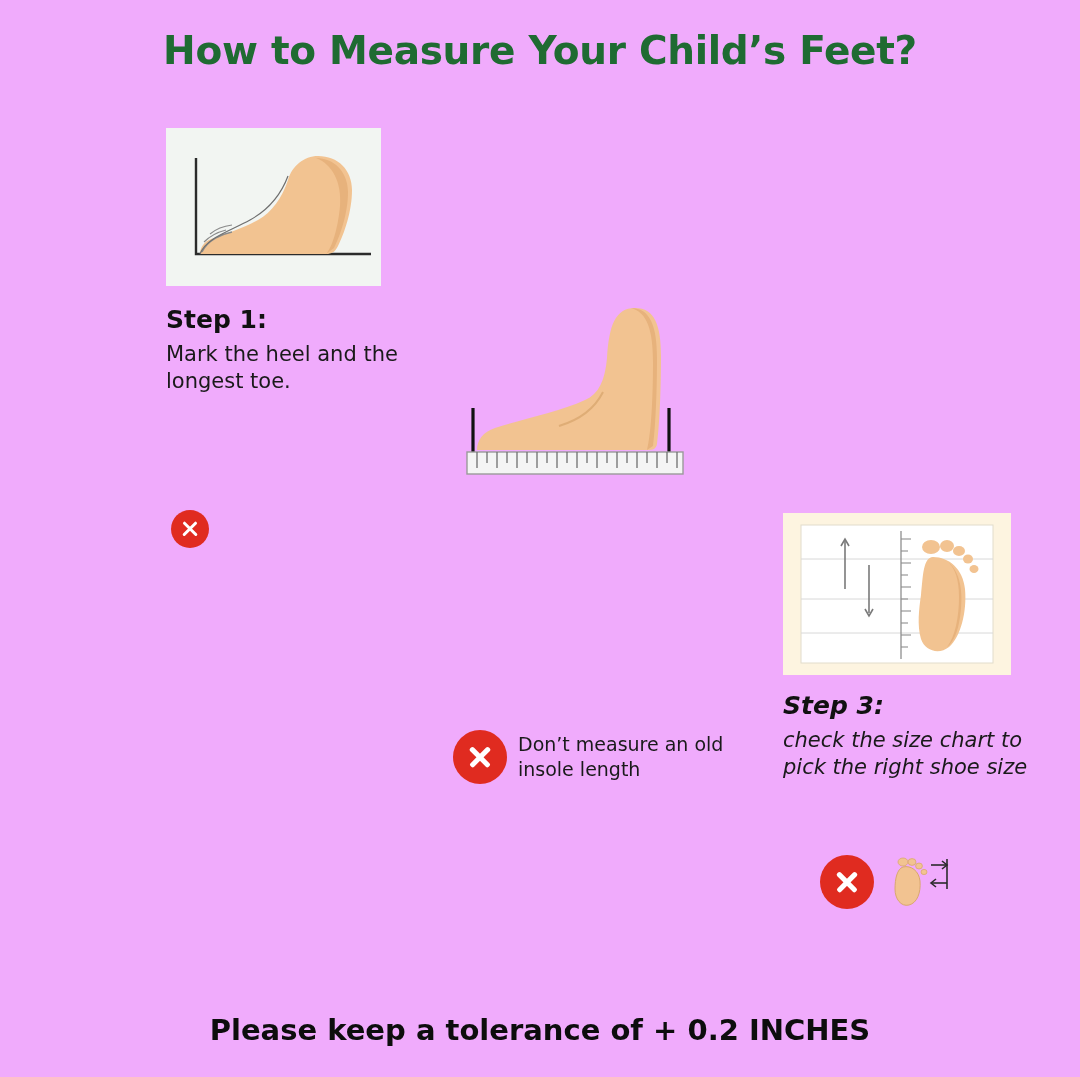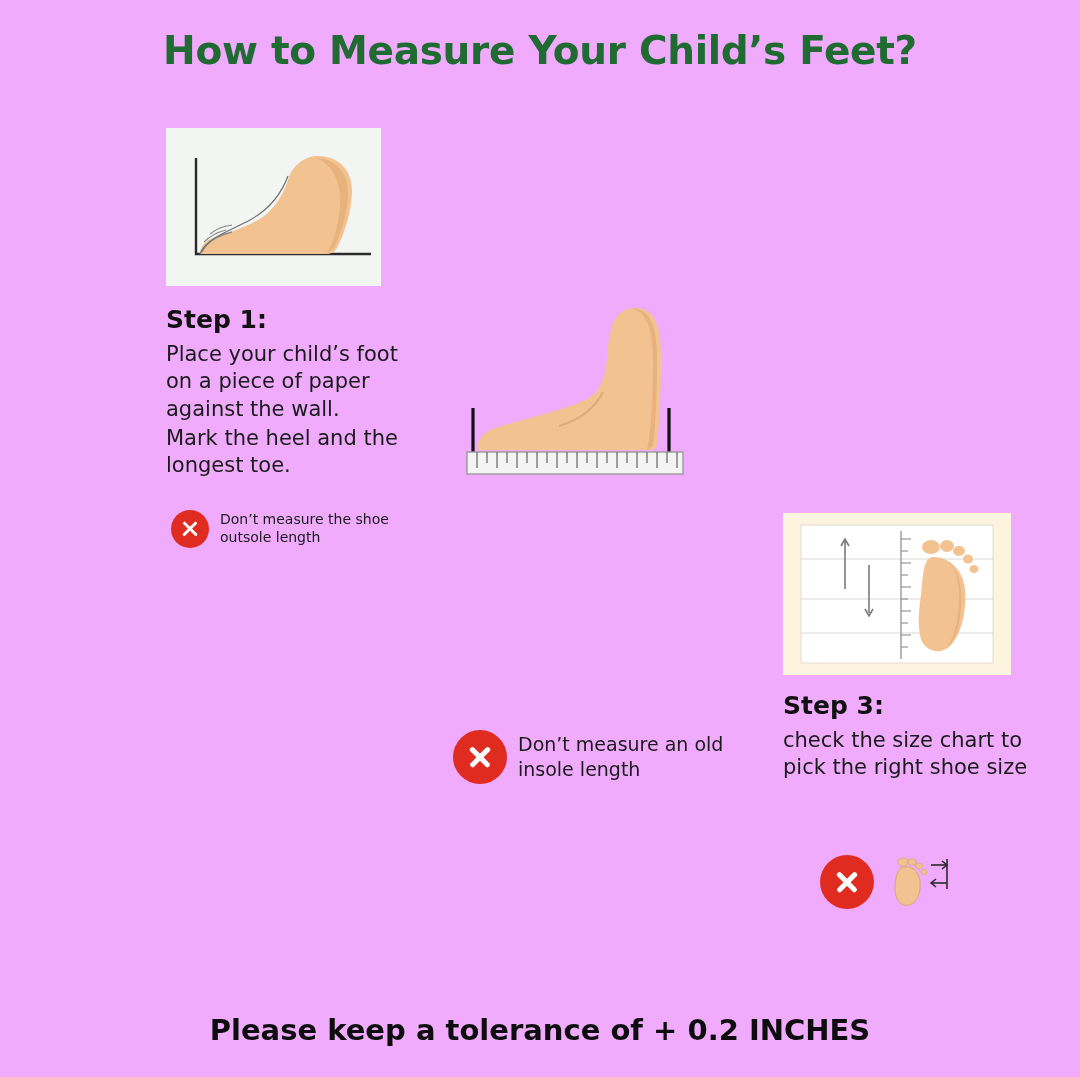--- a/index.html
+++ b/index.html
@@ -119,21 +119,21 @@
 
   
   #step3 { position: absolute; left: 783px; top: 513px; width: 250px; }
   #step3-image {
     width: 228px;
     height: 162px;
     background: #fdf6e3;
     position: relative;
     overflow: hidden;
   }
-  #step3 .text-wrap { margin-top: 17px; width: 245px; }
+  #step3 .text-wrap { margin-top: 17px; width: 245px; font-style: italic; }
   #step3 .warn { position: absolute; left: 37px; top: 340px; width: 200px; }
 
   
   .footer {
     position: absolute;
     bottom: 30px;
     left: 0;
     width: 100%;
     text-align: center;
     font-size: 29px;
@@ -174,28 +174,26 @@
         <path d="M38 114 C44 108, 52 104, 60 102" stroke="#8a8a8a" stroke-width="1.1" fill="none"></path>
         <path d="M44 106 C50 101, 58 98, 66 97" stroke="#8a8a8a" stroke-width="1.1" fill="none"></path>
 
         <path d="M34 126 C40 110, 62 104, 84 92 C104 81, 116 64, 122 48" stroke="#6f6f6f" stroke-width="1.2" fill="none"></path>
       </svg>
     </div>
 
     <div class="text-wrap">
       <div class="step-heading">Step 1:</div>
       <div class="step-body">
-        <p>Place your child’s foot on a piece of paper against the wall.</p>
         <p>Mark the heel and the longest toe.</p>
       </div>
     </div>
 
     <div class="warn">
       <div class="warn-circle"></div>
-      <div class="warn-text">Don’t measure the shoe outsole length</div>
     </div>
   </div>
 
   <div id="step2">
 
     <div id="step2-image">
       <svg width="300" height="185" viewBox="0 0 300 185">
 
         <path d="M14 150
                  C14 140, 20 132, 32 128

